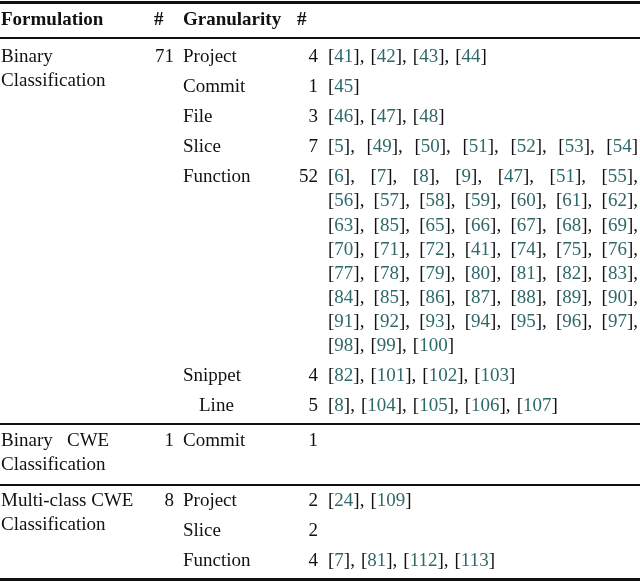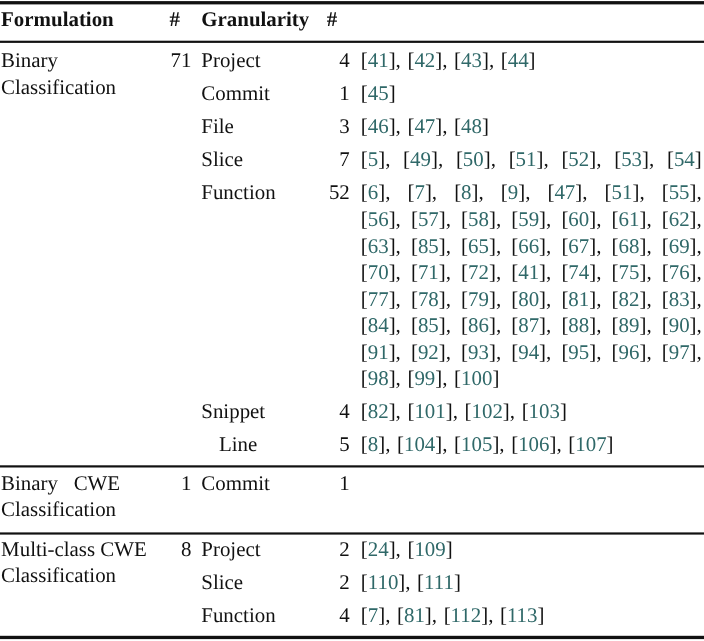--- a/index.html
+++ b/index.html
@@ -173,26 +173,20 @@
     <div class="cell" style="left:183px; top:488px">Project</div>
     <div class="cell num" style="left:270px; width:48px; top:488px">2</div>
     <div class="arts" style="top: 488px; text-align: right;">
       <div class="ln left">
         <span class="it">[<span class="cite">24</span>],</span>
         <span class="it">[<span class="cite">109</span>]</span>
       </div>
     </div>
     <div class="cell" style="left:183px; top:518.1px">Slice</div>
     <div class="cell num" style="left:270px; width:48px; top:518.1px">2</div>
-    <div class="arts" style="top: 518.1px;">
-      <div class="ln left">
-        <span class="it">[<span class="cite">110</span>],</span>
-        <span class="it">[<span class="cite">111</span>]</span>
-      </div>
-    </div>
     <div class="cell" style="left:183px; top:548.2px">Function</div>
     <div class="cell num" style="left:270px; width:48px; top:548.2px">4</div>
     <div class="arts" style="top: 548.2px;">
       <div class="ln left">
         <span class="it">[<span class="cite">7</span>],</span>
         <span class="it">[<span class="cite">81</span>],</span>
         <span class="it">[<span class="cite">112</span>],</span>
         <span class="it">[<span class="cite">113</span>]</span>
       </div>
     </div>

